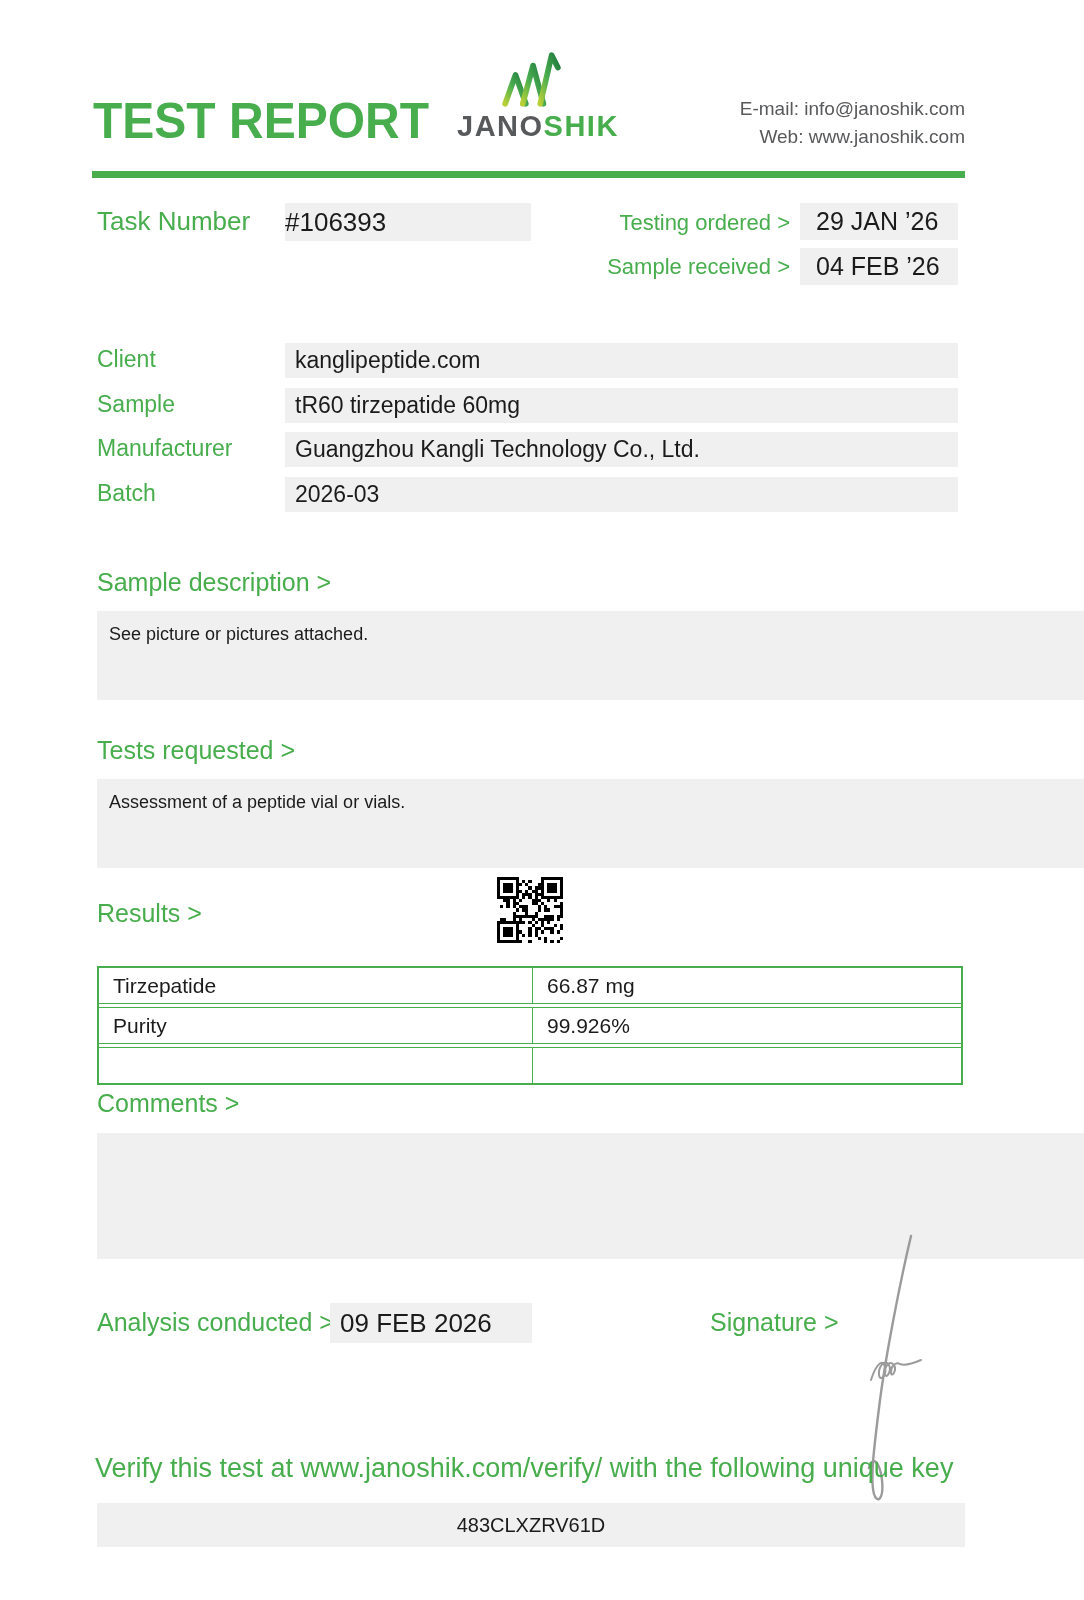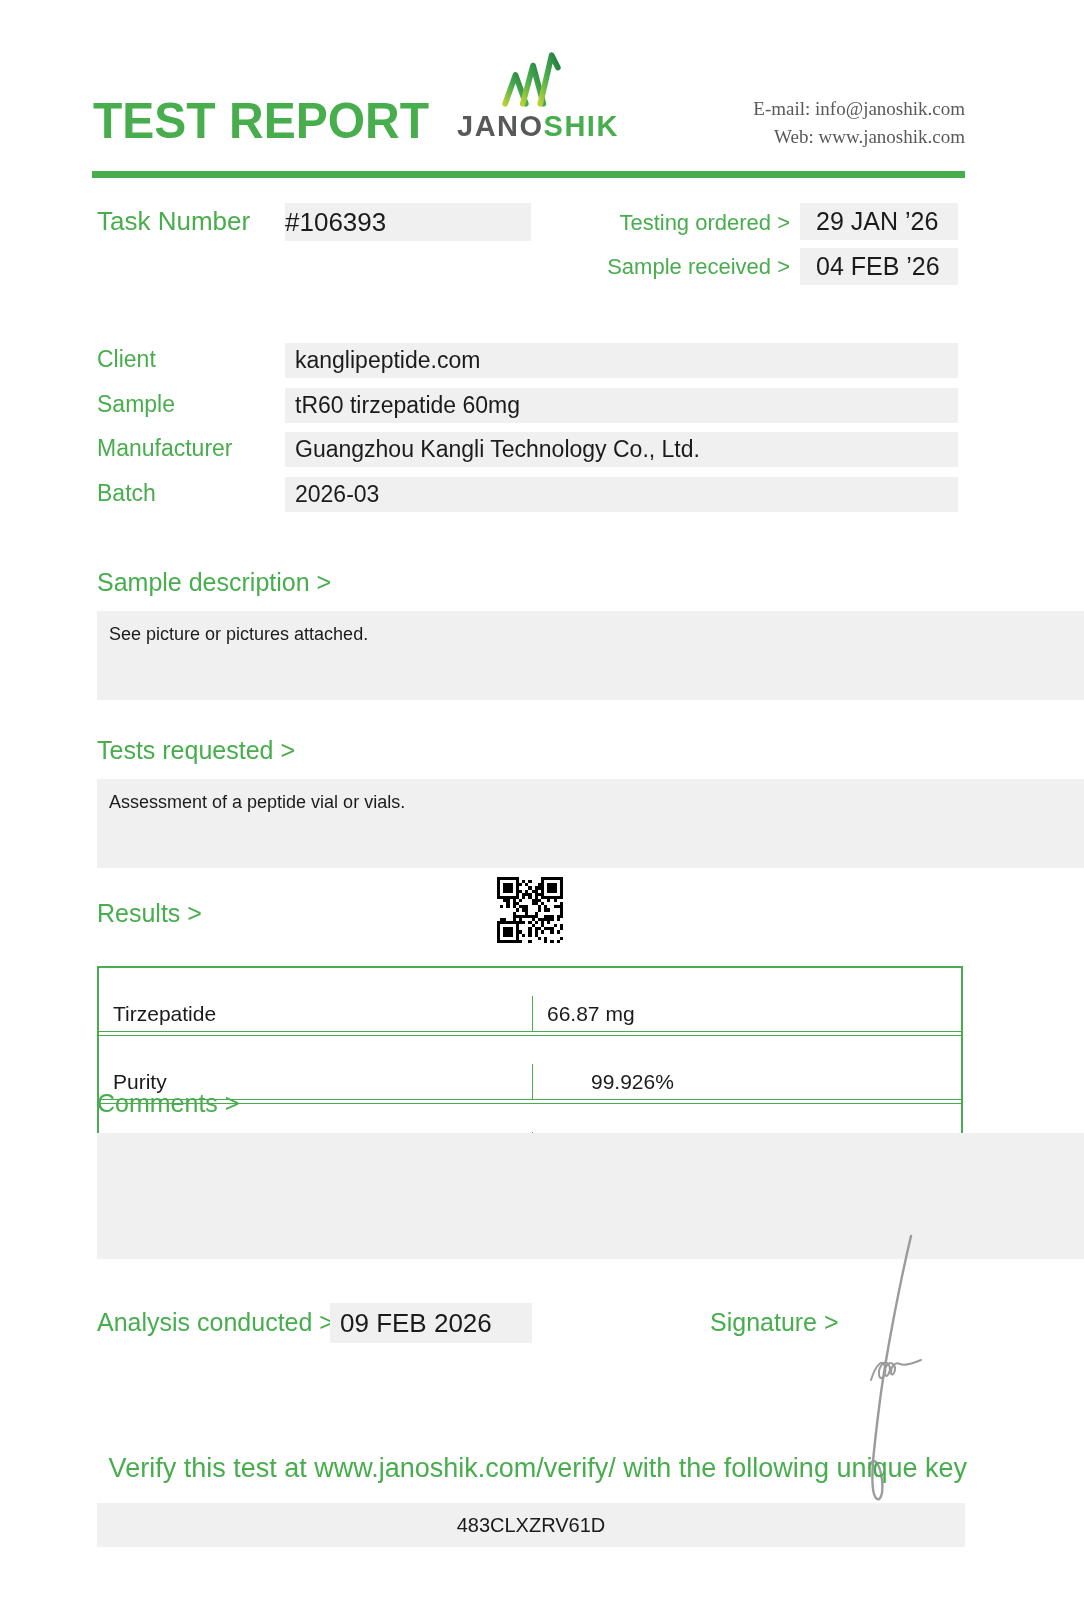--- a/index.html
+++ b/index.html
@@ -20,21 +20,21 @@
     border-radius:10px;
   }
   .abs{position:absolute;}
   .gbox{background:var(--boxgray);}
 
   
   .title{left:93px;top:92px;font-size:50px;font-weight:600;letter-spacing:0px;color:var(--green);transform:scaleX(.96);transform-origin:left;}
   .logo-icon{left:500px;top:50px;}
   .logo-text{left:457px;top:110px;font-size:29px;font-weight:700;letter-spacing:1.5px;color:var(--dark);}
   .logo-text .shik{color:var(--green);text-align:right;}
-  .contact{left:620px;top:95px;width:345px;text-align:right;font-size:19px;line-height:28px;color:var(--dark);font-family:Liberation Serif, serif;}
+  .contact{left:620px;top:95px;width:345px;text-align:right;font-size:19px;line-height:28px;color:var(--dark);}
   .rule{left:92px;top:171px;width:873px;height:7px;background:var(--green);}
 
   
   .task-label{left:97px;top:206px;font-size:26px;color:var(--green);}
   .task-box{left:285px;top:203px;width:246px;height:38px;font-size:26px;line-height:38px;padding-left:0;}
   .date-label{width:195px;text-align:right;font-size:22px;color:var(--green);}
   .date-row1-label{left:595px;top:210px;}
   .date-row2-label{left:595px;top:254px;}
   .date-box{width:158px;height:37px;font-size:25px;line-height:37px;padding-left:16px;}
   .date-row1-box{left:800px;top:203px;}
@@ -45,34 +45,34 @@
   .info-box{left:285px;width:673px;height:35px;font-size:23px;line-height:35px;padding-left:10px;}
 
   
   .sec-heading{left:97px;font-size:25px;color:var(--green);}
   .sec-box{left:97px;width:1028px;font-size:18px;padding:11px 12px;line-height:24px;}
 
   
   .qr{left:497px;top:877px;width:66px;height:66px;}
   .rtable{left:97px;top:966px;width:866px;border:2px solid var(--green);background:#fff;}
   .rrow{display:flex;border-bottom:1px solid var(--green);}
-  .rrow:not(:first-child){border-top:1px solid var(--green);margin-top:3px;gap:44px;}
+  .rrow:not(:first-child){border-top:1px solid var(--green);margin-top:3px;}
   .rrow:last-child{border-bottom:none;}
-  .rcell{font-size:21px;padding:0 0 0 14px;line-height:35px;height:35px;overflow:hidden;margin-top:28px;}
+  .rcell{font-size:21px;padding:0 0 0 14px;line-height:35px;height:35px;overflow:hidden;}
   .rcell.c1{width:434px;border-right:1px solid var(--green);}
   .rcell.c2{flex:1;}
 
   
   .an-label{left:97px;top:1308px;font-size:25px;color:var(--green);}
   .an-box{left:330px;top:1303px;width:202px;height:40px;font-size:26px;line-height:40px;padding-left:10px;}
   .sig-label{left:710px;top:1308px;font-size:25px;color:var(--green);}
   .sig-svg{left:843px;top:1228px;}
 
   
-  .verify-text{left:95px;top:1453px;width:872px;font-size:27px;color:var(--green);white-space:nowrap;text-align:right;}
+  .verify-text{left:95px;top:1453px;width:872px;font-size:27px;color:var(--green);white-space:nowrap;}
   .key-box{left:97px;top:1503px;width:868px;height:44px;text-align:center;font-size:20px;line-height:44px;}
 </style>
 </head>
 <body>
 
 <div class="page">
 
   <div class="abs title">TEST REPORT</div>
 
   <div class="abs logo-icon">

